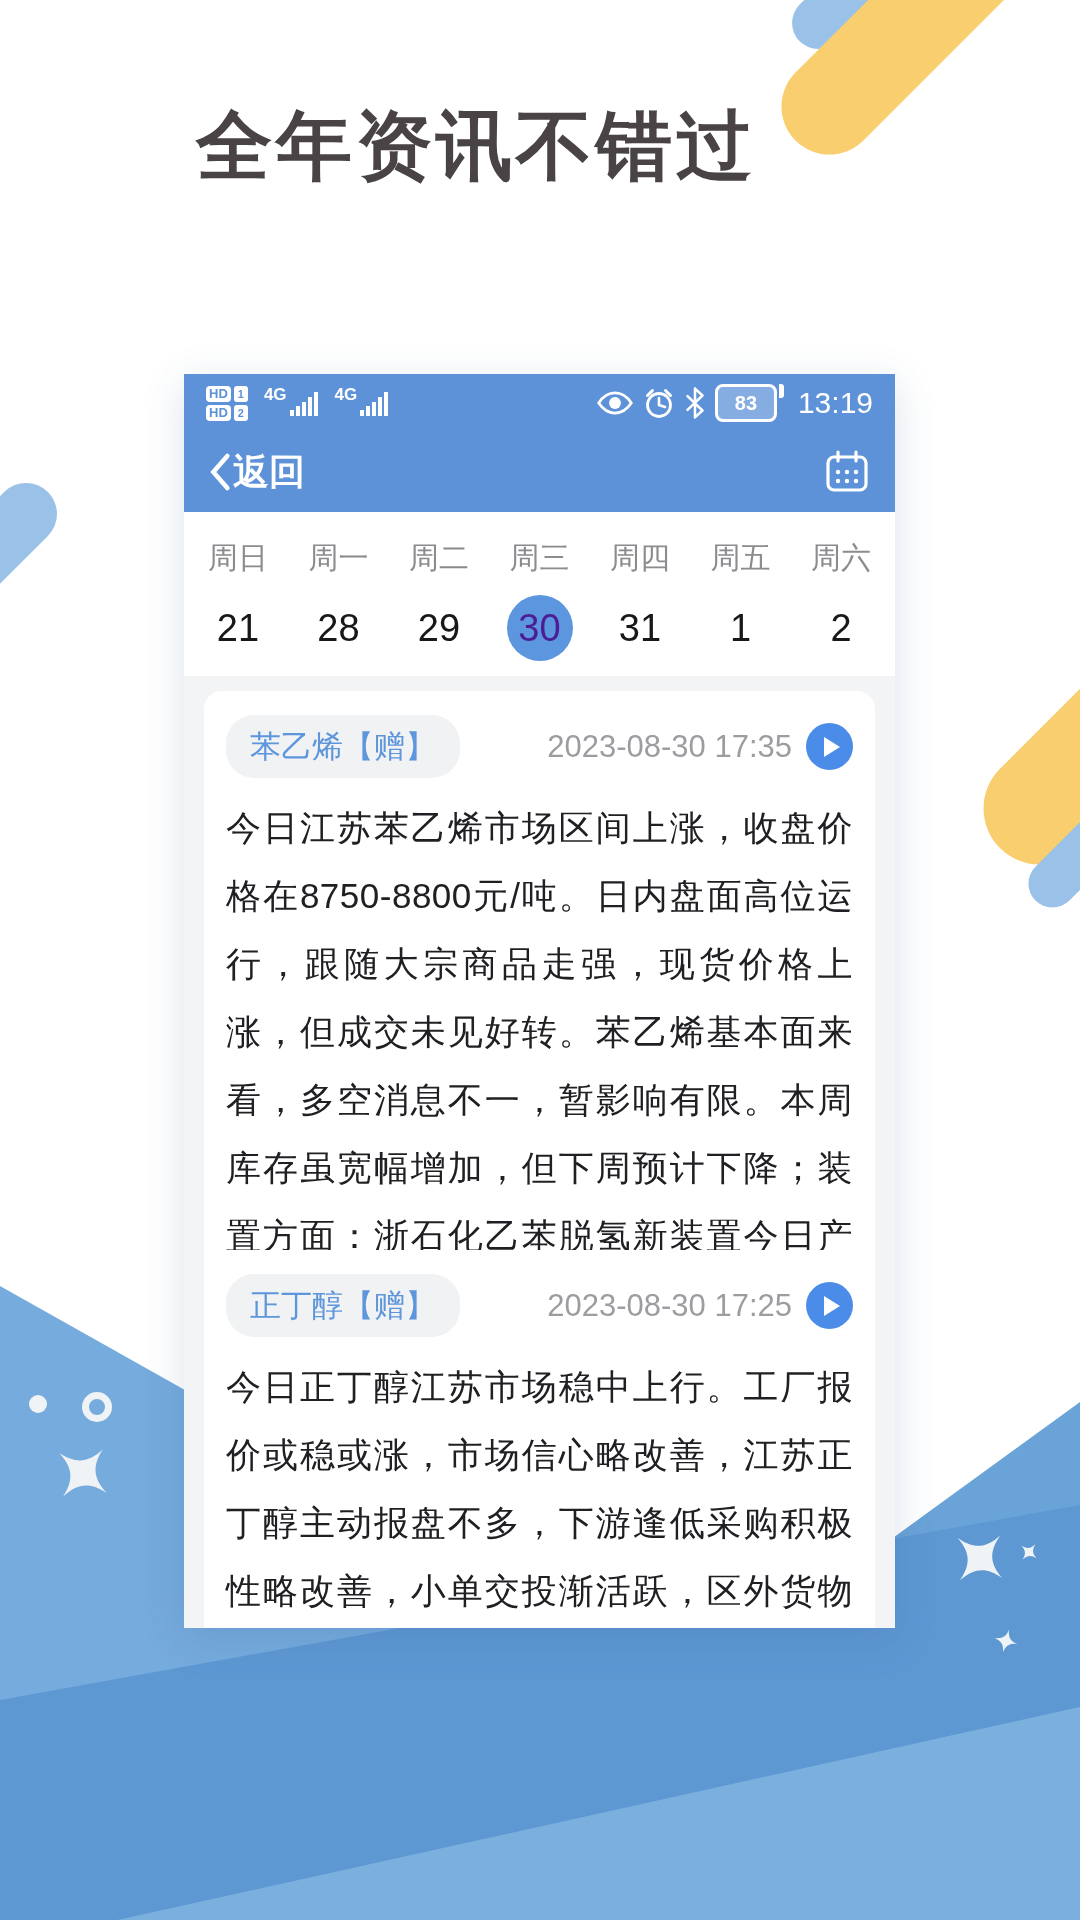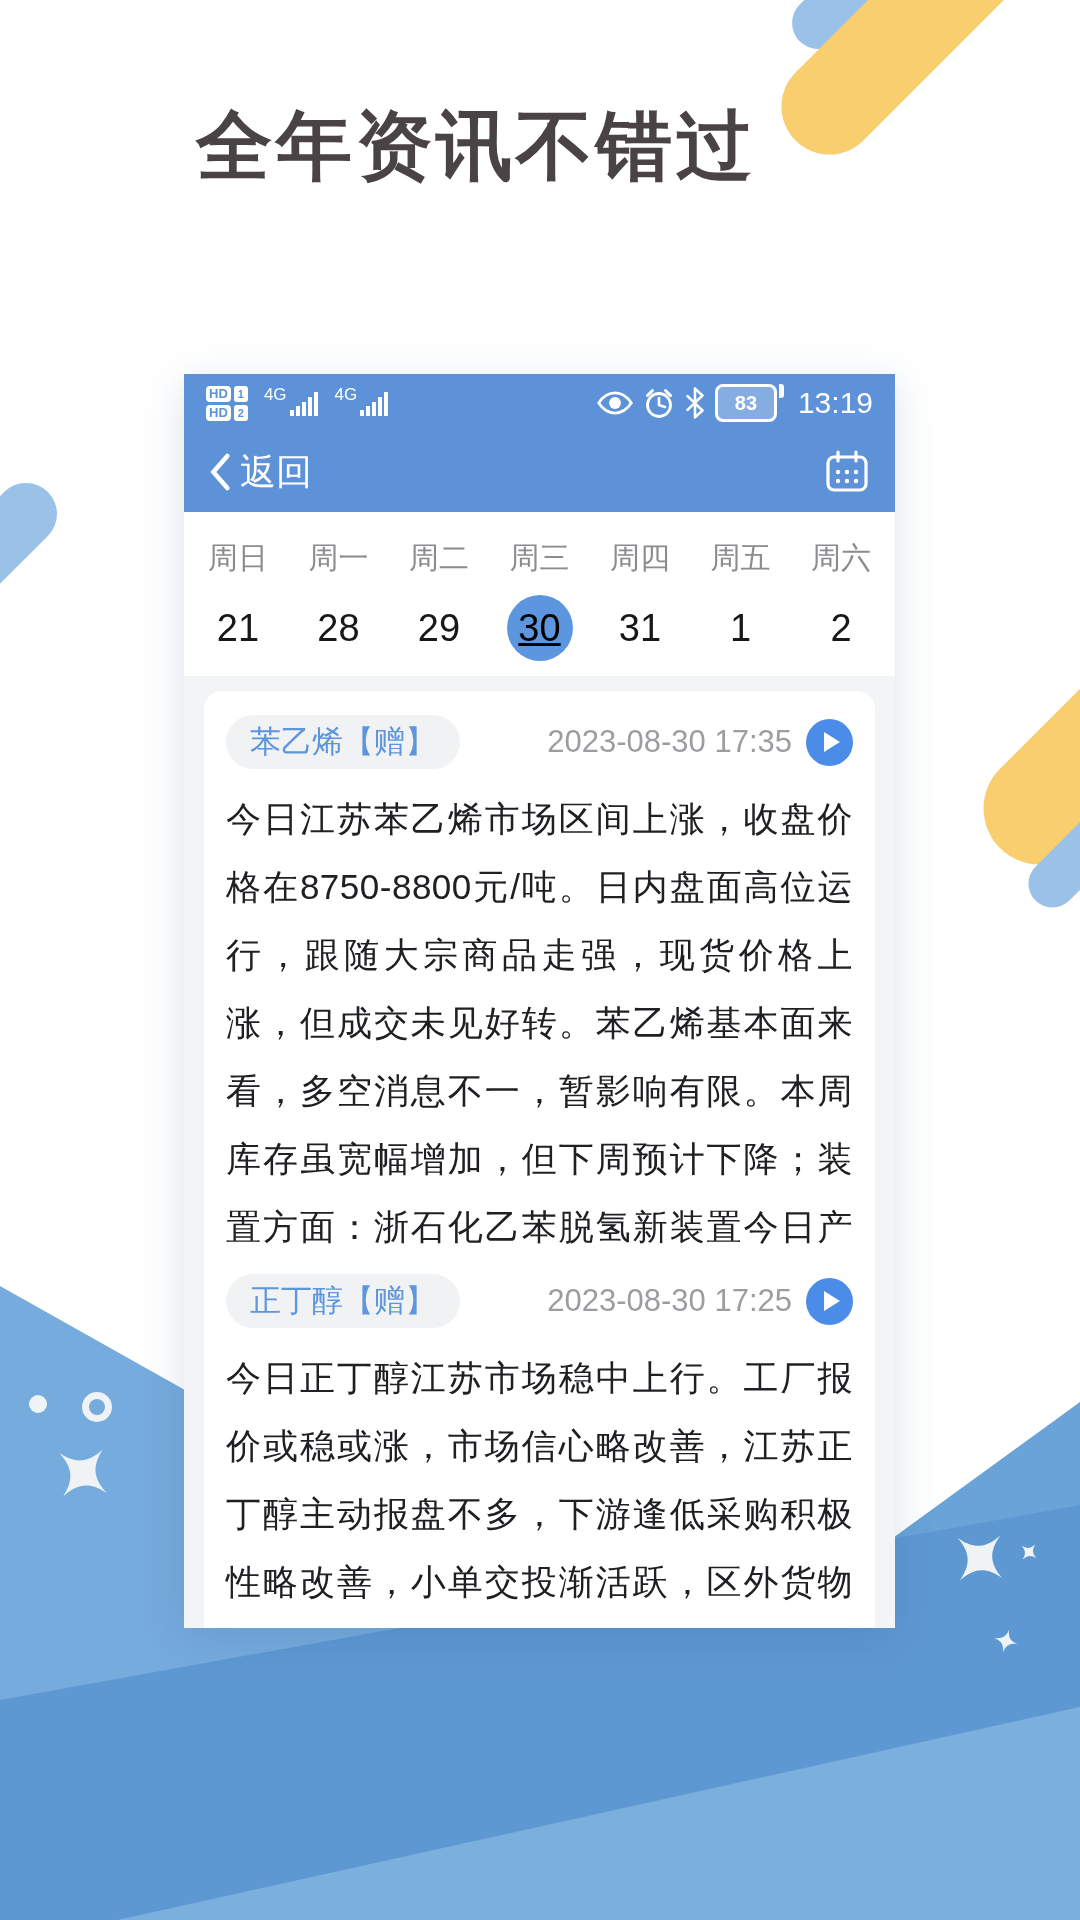--- a/index.html
+++ b/index.html
@@ -38,49 +38,49 @@
   .statusbar{
     height:58px;background:#5E92D8;color:#fff;display:flex;align-items:center;
     justify-content:space-between;padding:0 22px;box-sizing:border-box;
   }
   .sb-left,.sb-right{display:flex;align-items:center;gap:10px;}
   .hd-stack{display:flex;flex-direction:column;gap:3px;}
   .hd-row{display:flex;gap:3px;align-items:center;}
   .hd-badge{background:#fff;color:#5E92D8;font-size:13px;font-weight:700;border-radius:4px;padding:1px 3px;line-height:14px;}
   .hd-num{background:#fff;color:#5E92D8;font-size:11px;font-weight:700;border-radius:3px;padding:1px 4px;line-height:14px;}
   .net{display:flex;align-items:flex-start;gap:2px;margin-left:6px;}
-  .net-label{font-size:17px;font-weight:400;line-height:14px;}
+  .net-label{font-size:17px;font-weight:700;line-height:14px;}
   .sb-time{font-size:30px;font-weight:500;margin-left:4px;}
   .battery{display:flex;align-items:flex-start;gap:2px;}
   .batt-body{width:56px;height:32px;border:3px solid #fff;border-radius:8px;display:flex;align-items:center;justify-content:center;font-size:20px;font-weight:600;background:rgba(255,255,255,.25);}
   .batt-nub{width:5px;height:14px;background:#fff;border-radius:0 3px 3px 0;}
   .navbar{
     height:80px;background:#5E92D8;color:#fff;display:flex;align-items:center;
     padding:0 24px;box-sizing:border-box;position:relative;
   }
-  .nav-back{display:flex;align-items:center;gap:8px;font-size:36px;cursor:pointer;}
+  .nav-back{display:flex;align-items:center;gap:1px;font-size:36px;cursor:pointer;font-weight:bold;}
   .nav-title{position:absolute;left:0;right:0;text-align:center;font-size:40px;font-weight:600;}
   .nav-cal{margin-left:auto;cursor:pointer;display:flex;z-index:1;}
   
   .week{background:#fff;padding:26px 6px 0 6px;height:138px;box-sizing:content-box;}
   .week-row{display:flex;justify-content:space-between;}
   .week-cell{width:96px;text-align:center;}
   .day-label{font-size:30px;color:#8C8C90;}
   .date-row{margin-top:16px;}
   .date-num{font-size:38px;color:#17181A;font-weight:500;display:inline-flex;width:66px;height:66px;align-items:center;justify-content:center;}
-  .date-num.selected{background:#5B96DF;color:#000000;border-radius:50%;text-decoration:underline;}
+  .date-num.selected{background:#5B96DF;color:#4c1d95;border-radius:50%;}
   
   .card{
     position:absolute;left:20px;width:671px;background:#fff;border-radius:18px;
     padding:24px 22px 26px 22px;box-sizing:border-box;
   }
   .card1{top:317px;}
   .card2{top:876px;height:600px;}
   .card-head{display:flex;align-items:center;}
-  .tag-pill{background:#F1F2F4;border-radius:28px;height:54px;display:inline-flex;align-items:center;padding:0 24px;font-size:31px;color:#5E96DC;}
+  .tag-pill{background:#F1F2F4;border-radius:28px;height:63px;display:inline-flex;align-items:center;padding:0 24px;font-size:31px;color:#5E96DC;}
   .card-time{margin-left:auto;font-size:31px;color:#9C9CA1;}
   .play-btn{width:47px;height:47px;border-radius:50%;background:#4A8CE8;margin-left:14px;flex:none;display:flex;align-items:center;justify-content:center;cursor:pointer;}
   .play-tri{width:0;height:0;border-left:16px solid #fff;border-top:10px solid transparent;border-bottom:10px solid transparent;margin-left:4px;}
   .card-body{margin-top:16px;font-size:35px;line-height:68px;color:#202024;letter-spacing:.5px;text-align:justify;}
 </style>
 </head>
 <body>
 
 <div class="deco bar bar-tr-blue"></div>
 <div class="deco bar bar-tr-yellow"></div>

